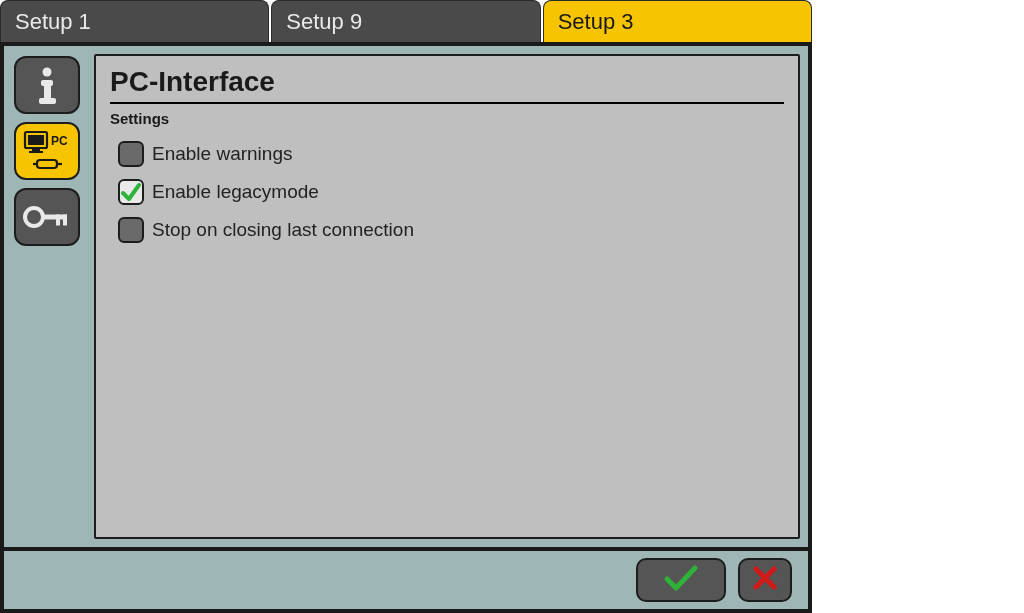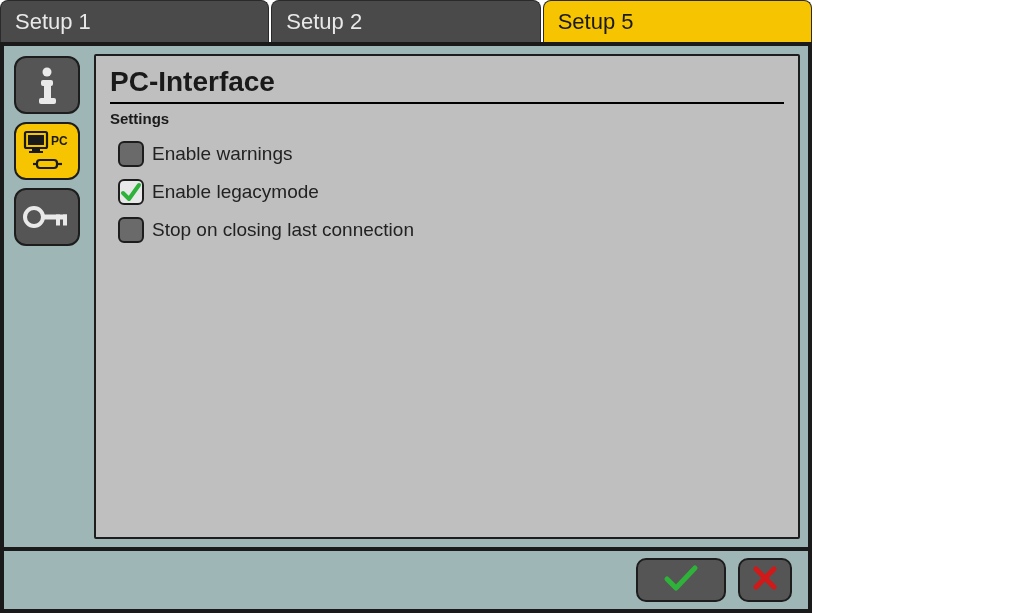--- a/index.html
+++ b/index.html
@@ -145,24 +145,24 @@
 </head>
 <body>
 
 <div class="root">
 
   <div class="tabs">
     <div class="tab inactive">
       <span>Setup 1</span>
     </div>
     <div class="tab inactive">
-      <span>Setup 2</span>
+      <span>Setup 9</span>
     </div>
     <div class="tab active">
-      <span>Setup 5</span>
+      <span>Setup 3</span>
     </div>
   </div>
 
   <div class="main">
     <div class="content-row">
 
       <div class="sidebar">
 
         <div class="side-btn">
           <span>

